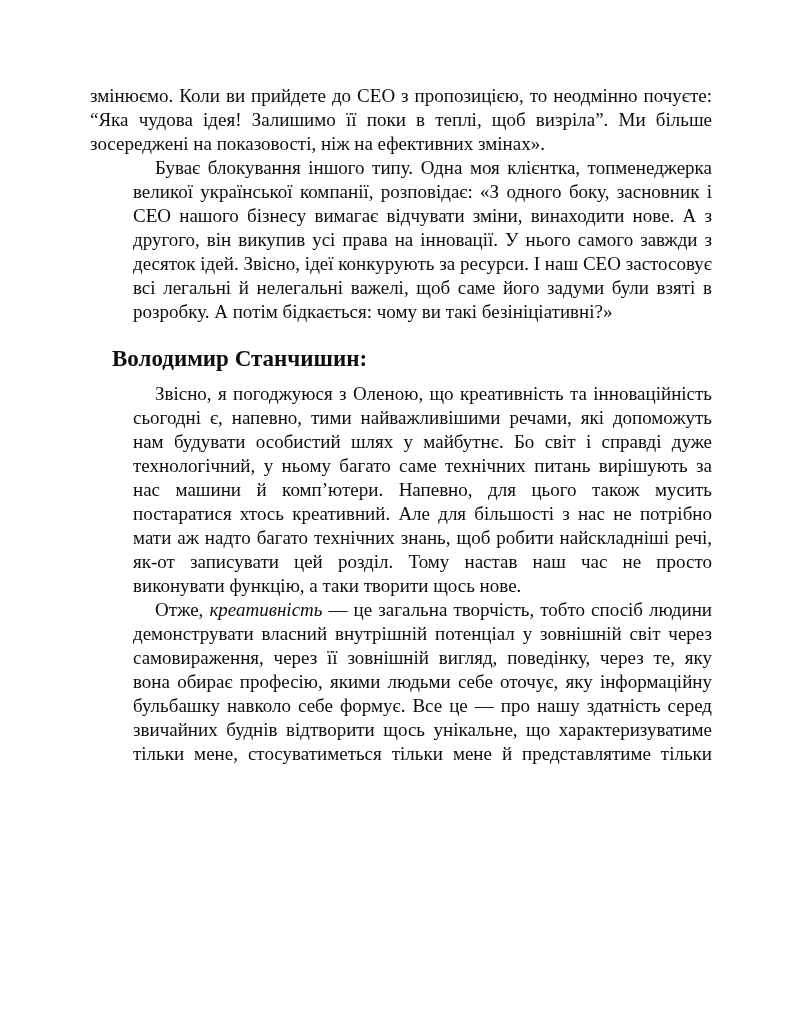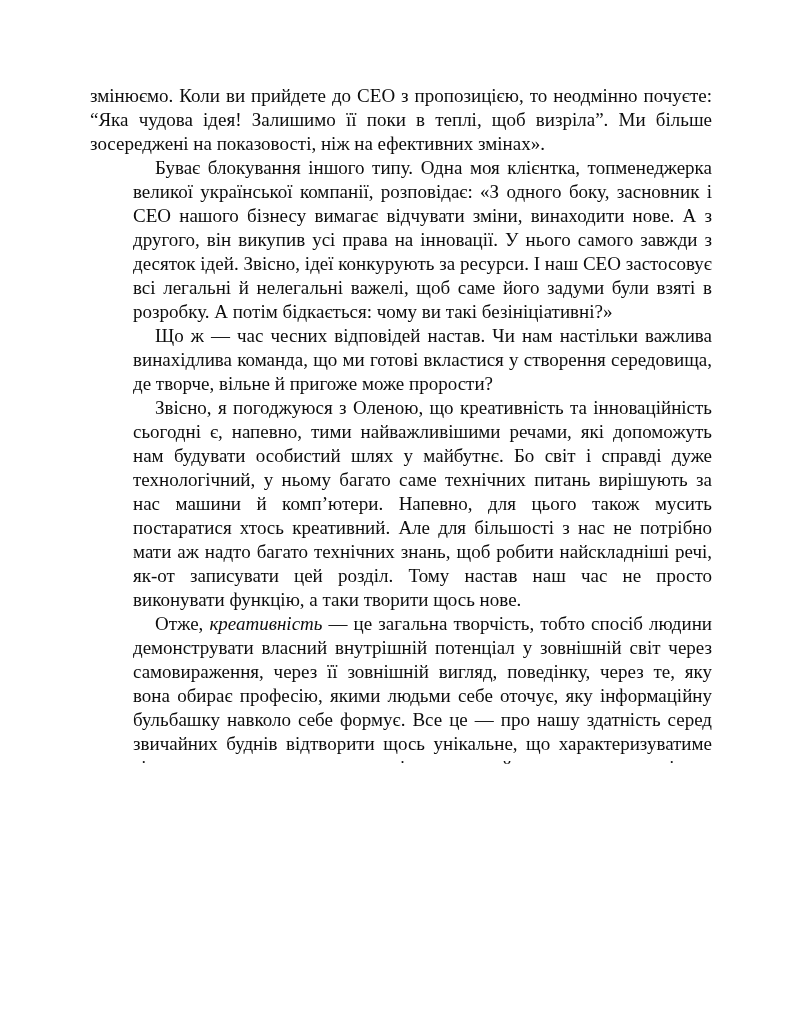--- a/index.html
+++ b/index.html
@@ -48,17 +48,17 @@
     font-style: italic;
   }
 </style>
 </head>
 <body>
 
 <div class="page">
   <div class="text-block">
       <p class=""><span>змінюємо. Коли ви прийдете до CEO з пропозицією, то неодмінно почуєте: “Яка чудова ідея! Залишимо її поки в теплі, щоб визріла”. Ми більше зосереджені на показовості, ніж на ефективних змінах».</span></p>
       <p class="indent"><span>Буває блокування іншого типу. Одна моя клієнтка, топменеджерка великої української компанії, розповідає: «З одного боку, засновник і CEO нашого бізнесу вимагає відчувати зміни, винаходити нове. А з другого, він викупив усі права на інновації. У нього самого завжди з десяток ідей. Звісно, ідеї конкурують за ресурси. І наш CEO застосовує всі легальні й нелегальні важелі, щоб саме його задуми були взяті в розробку. А потім бідкається: чому ви такі безініціативні?»</span></p>
-      <p class="indent"><span>Що ж — час чесних відповідей настав. Чи нам настільки важлива винахідлива команда, що ми готові вкластися у створення середовища, де творче, вільне й пригоже може прорости?</span></p>
+      <h2 class="speaker"><span>Володимир Станчишин:</span></h2>
       <p class="indent"><span>Звісно, я погоджуюся з Оленою, що креативність та інноваційність сьогодні є, напевно, тими найважливішими речами, які допоможуть нам будувати особистий шлях у майбутнє. Бо світ і справді дуже технологічний, у ньому багато саме технічних питань вирішують за нас машини й комп’ютери. Напевно, для цього також мусить постаратися хтось креативний. Але для більшості з нас не потрібно мати аж надто багато технічних знань, щоб робити найскладніші речі, як-от записувати цей розділ. Тому настав наш час не просто виконувати функцію, а таки творити щось нове.</span></p>
       <p class="indent"><span>Отже, </span><span class="bi">креативність</span><span> — це загальна творчість, тобто спосіб людини демонструвати власний внутрішній потенціал у зовнішній світ через самовираження, через її зовнішній вигляд, поведінку, через те, яку вона обирає професію, якими людьми себе оточує, яку інформаційну бульбашку навколо себе формує. Все це — про нашу здатність серед звичайних буднів відтворити щось унікальне, що характеризуватиме тільки мене, стосуватиметься тільки мене й представлятиме тільки мене в цьому великому, глобальному світі.</span></p>
     </div>
 </div>
 
 </body></html>

